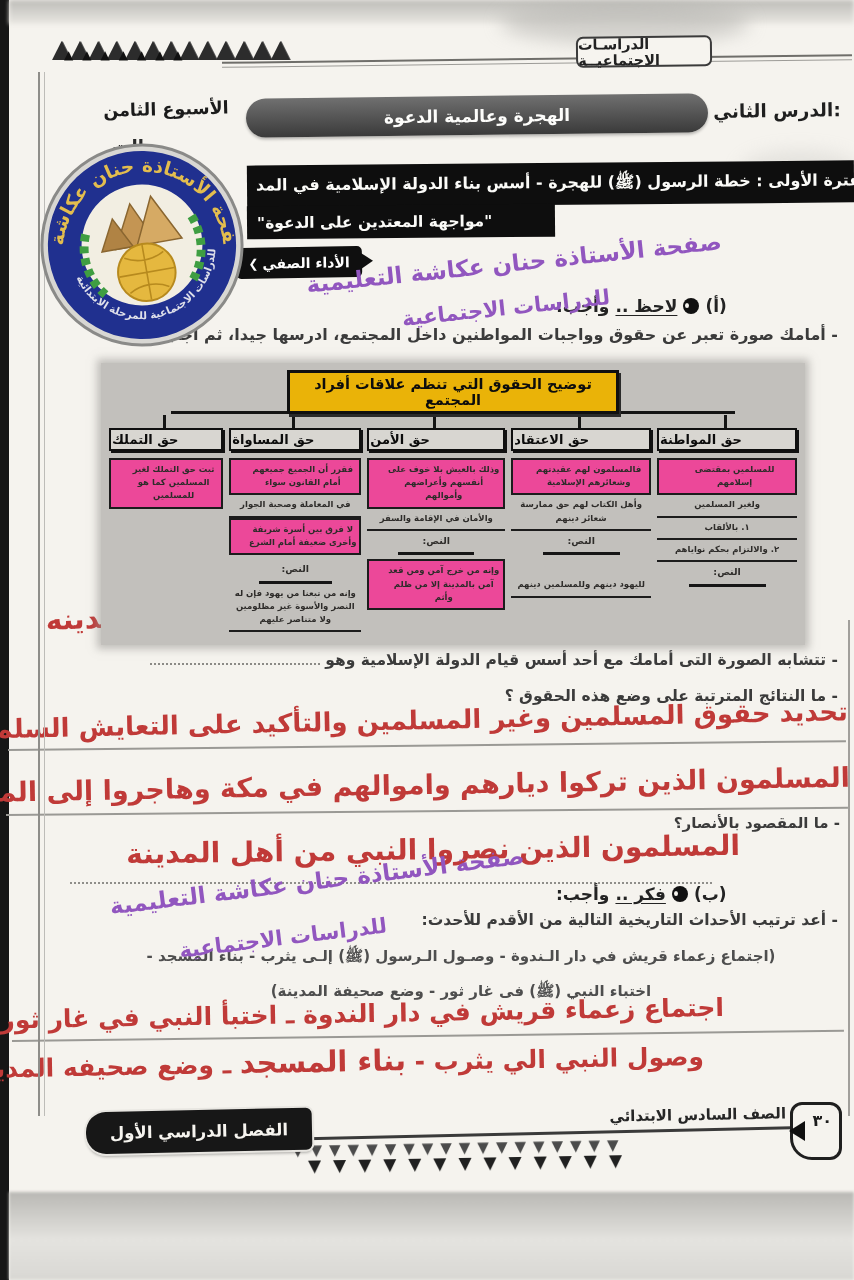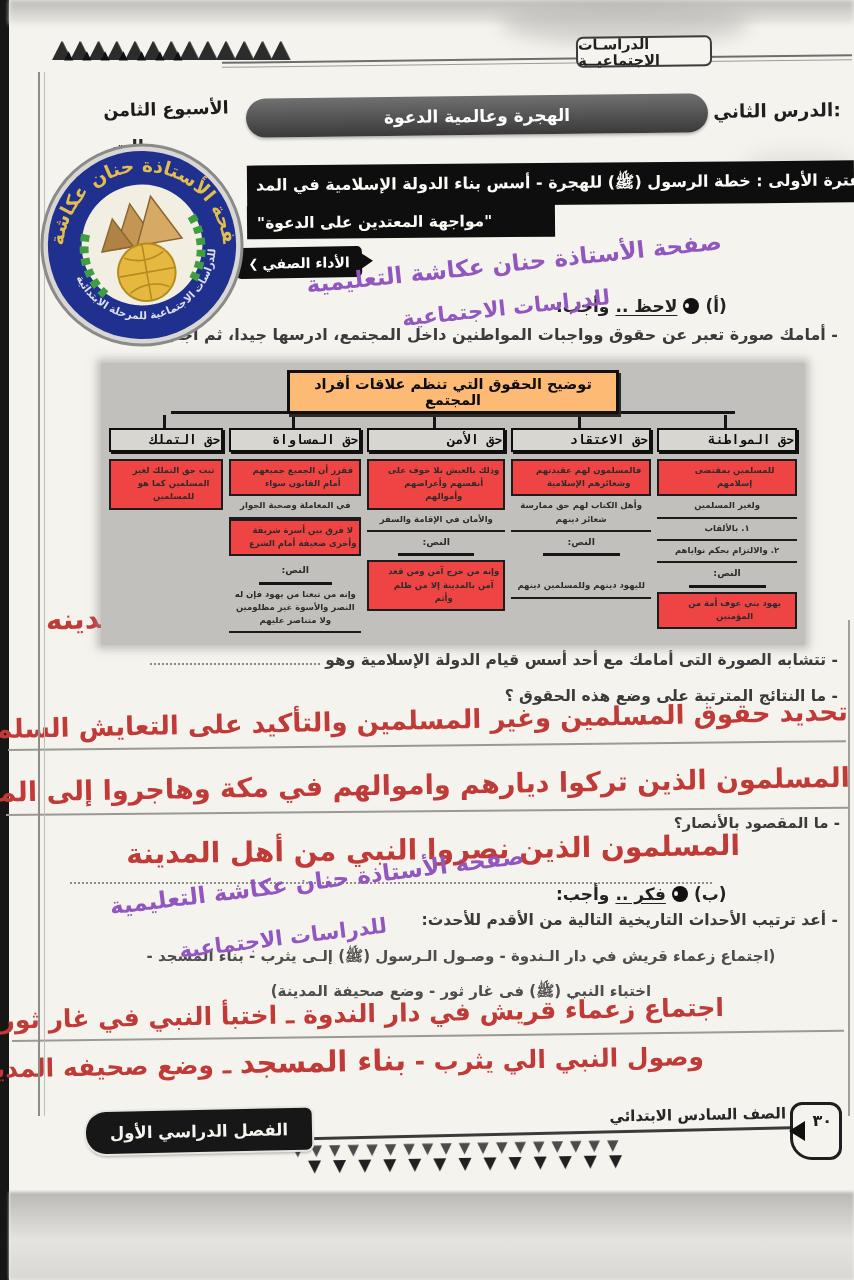--- a/index.html
+++ b/index.html
@@ -96,33 +96,33 @@
 
   .rule { background:#9a9995; height:2px; transform-origin:left; }
   .rule-a2 { left:8px; top:749px; width:838px; transform:rotate(-.6deg); }
   .rule-a3 { left:6px; top:814px; width:842px; transform:rotate(-.5deg); }
   .rule-a4 { left:70px; top:882px; width:642px; border-bottom:2px dotted #8f8e8a; background:none; height:0; }
   .rule-b1 { left:12px; top:1040px; width:832px; transform:rotate(-.7deg); }
 
   
   .diagram { left:101px; top:363px; width:704px; height:282px; background:#c2c0bc;
     box-shadow:0 0 8px 4px rgba(150,148,144,.55); direction:rtl; z-index:1; }
-  .d-title { margin:7px auto 0; width:332px; background:#fdba74; border:3px solid #101010;
+  .d-title { margin:7px auto 0; width:332px; background:#eab308; border:3px solid #101010;
     color:#0d0d0d; font-weight:bold; font-size:14.5px; text-align:center; padding:3px 2px;
     box-shadow:2px 3px 0 #2a2a2a; position:relative; z-index:2; }
   .d-connect { position:absolute; left:70px; right:70px; top:48px; border-top:3px solid #141414; }
   .d-cols { display:flex; justify-content:space-between; padding:14px 8px 0; gap:6px; }
   .d-col { position:relative; }
   .d-col:before { content:""; position:absolute; top:-13px; right:50%; width:3px; height:13px; background:#141414; }
   .c0 { width:142px; } .c1 { width:142px; } .c2 { width:140px; } .c3 { width:134px; } .c4 { width:116px; }
   .d-head { background:#d8d6d1; border:2.5px solid #0f0f0f; box-shadow:2px 2px 0 #111;
-    font-weight:bold; font-size:13px; color:#0c0c0c; text-align:right; padding:2px 1px; margin-bottom:7px;font-family:Liberation Mono, monospace; }
+    font-weight:bold; font-size:13px; color:#0c0c0c; text-align:left; padding:2px 1px; margin-bottom:7px; }
   .d-cell { font-size:8.5px; font-weight:bold; color:#2e2c2a; text-align:center; line-height:1.55;
     padding:3px 2px 4px; border-bottom:2.5px solid #1c1c1c; filter:blur(.45px); }
-  .d-box { border:2px solid #1c1c1c; background:#ef4444;padding-left:17px; }
+  .d-box { border:2px solid #1c1c1c; background:#ec4899;padding-left:17px; }
   .d-nass { width:55%; margin:0 auto; border-bottom:3px solid #161616; font-size:9.5px; }
 
   
   .footer-line { left:96px; top:1134px; width:708px; height:3px; background:#3a3a3a;
     transform:rotate(-1.3deg); filter:blur(.3px); }
   .page-badge { left:790px; top:1102px; width:52px; height:58px; border:3px solid #1f1f1f;
     border-radius:12px 12px 12px 22px; background:#f5f3ee; z-index:2; }
   .page-badge .num { position:absolute; right:7px; top:6px; font-weight:bold; font-size:16px; color:#1c1c1c; }
   .page-badge .arrow { position:absolute; left:-4px; top:16px; border-top:10px solid transparent;
     border-bottom:10px solid transparent; border-right:16px solid #101010; }
@@ -208,21 +208,20 @@
     <div class="d-title">توضيح الحقوق التي تنظم علاقات أفراد المجتمع</div>
     <div class="d-connect"></div>
     <div class="d-cols">
       <div class="d-col c0">
         <div class="d-head">حق المواطنة</div>
         <div class="d-cell d-box">للمسلمين بمقتضى إسلامهم</div>
         <div class="d-cell">ولغير المسلمين</div>
         <div class="d-cell">١. بالألقاب</div>
         <div class="d-cell">٢. والالتزام بحكم نواياهم</div>
         <div class="d-cell d-nass">النص:</div>
-        <div class="d-cell d-box" style="margin-top:4px">يهود بني عوف أمة من المؤمنين</div>
       </div>
       <div class="d-col c1">
         <div class="d-head">حق الاعتقاد</div>
         <div class="d-cell d-box">فالمسلمون لهم عقيدتهم وشعائرهم الإسلامية</div>
         <div class="d-cell">وأهل الكتاب لهم حق ممارسة شعائر دينهم</div>
         <div class="d-cell d-nass">النص:</div>
         <div class="d-cell" style="margin-top:20px">لليهود دينهم وللمسلمين دينهم</div>
       </div>
       <div class="d-col c2">
         <div class="d-head">حق الأمن</div>

